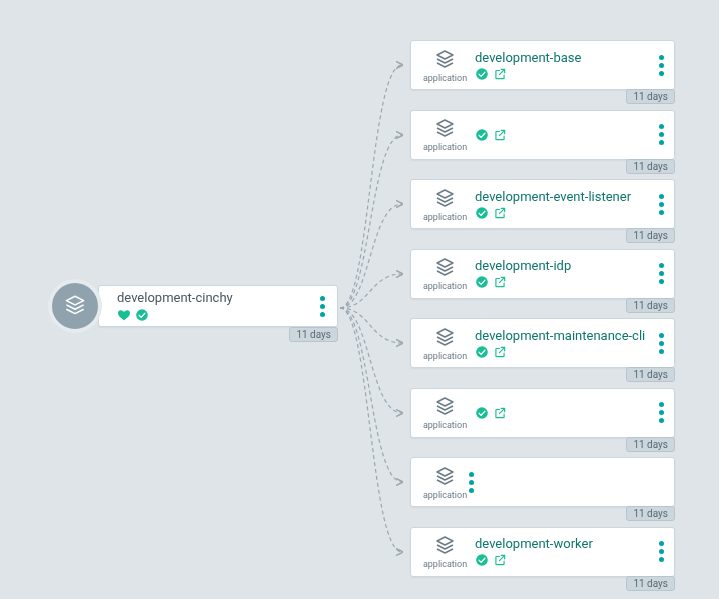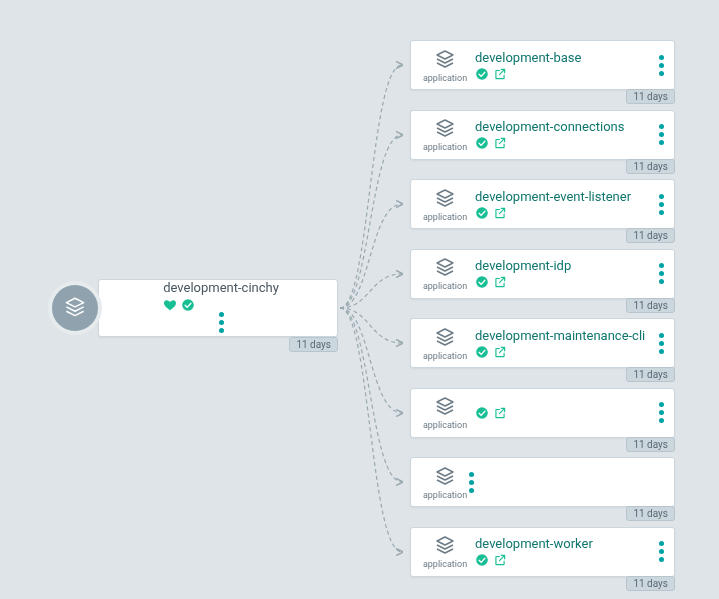--- a/index.html
+++ b/index.html
@@ -35,28 +35,27 @@
     margin-right: -4px;
     position: relative;
     z-index: 2;
   }
   .root-circle svg { width: 26px; height: 26px; }
   .root-card {
     background: #fff;
     border: 1px solid #ccd6dd;
     border-radius: 3px;
     width: 240px;
-    height: 58px;
-    display: flex;
-    align-items: center;
-    justify-content: flex-start;
+    height: 42px;
+    display: flex;
+    align-items: center;
+    justify-content: space-between;
     padding: 0 12px 0 18px;
     box-shadow: 0 1px 2px rgba(0,0,0,0.05);
     position: relative;
-    flex-direction: column;
   }
   .root-card .title {
     font-size: 13px;
     color: #495762;
     margin-bottom: 3px;
   }
   .root-card .icons {
     display: flex;
     gap: 4px;
     align-items: center;
@@ -234,21 +233,20 @@
       <svg viewBox="0 0 24 24">
             <g fill="none" stroke="#6b7a85" stroke-width="1.4" stroke-linejoin="round">
               <path d="M12 3 L20 7 L12 11 L4 7 Z"></path>
               <path d="M4 11 L12 15 L20 11"></path>
               <path d="M4 15 L12 19 L20 15"></path>
             </g>
           </svg>
       <div class="app-label">application</div>
     </div>
     <div class="content">
-      <div class="title">development-connections</div>
       <div class="status-row">
         <svg width="14" height="14" viewBox="0 0 24 24">
               <circle cx="12" cy="12" r="10" fill="#18BE94"></circle>
               <path d="M7 12.5 L10.5 16 L17 9" stroke="#fff" stroke-width="2.2" fill="none" stroke-linecap="round"></path>
             </svg>
         <svg width="14" height="14" viewBox="0 0 24 24">
               <path d="M14 4h6v6M20 4l-9 9M19 14v5a1 1 0 0 1-1 1H6a1 1 0 0 1-1-1V7a1 1 0 0 1 1-1h5" fill="none" stroke="#18BE94" stroke-width="2" stroke-linecap="round" stroke-linejoin="round"></path>
             </svg>
       </div>
     </div>

